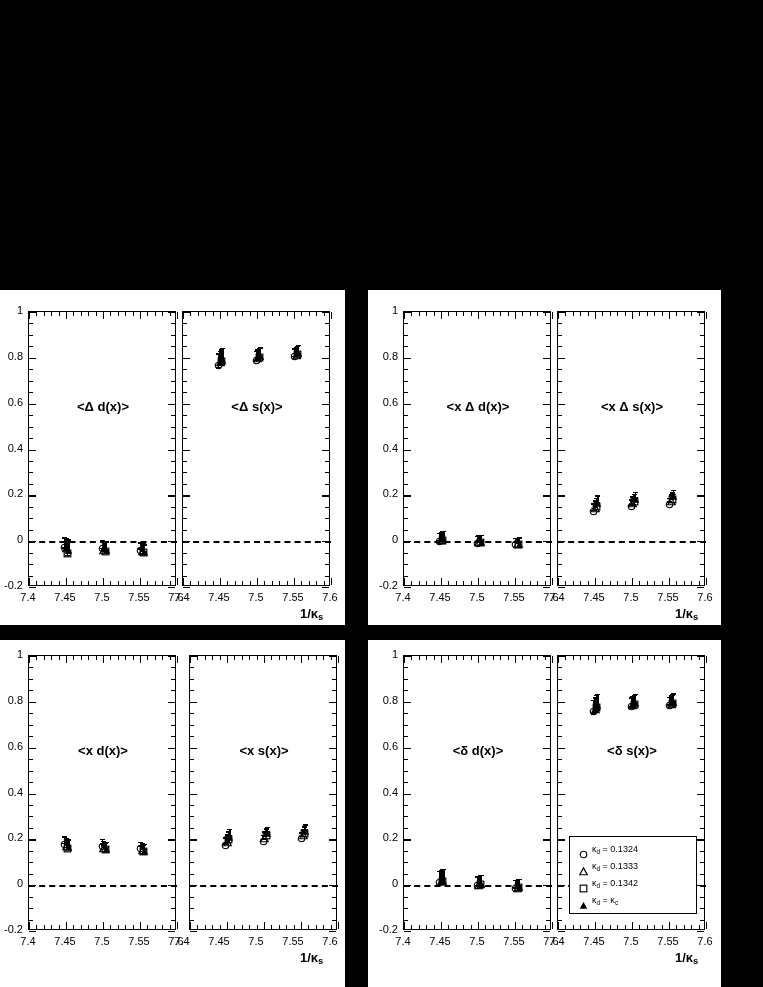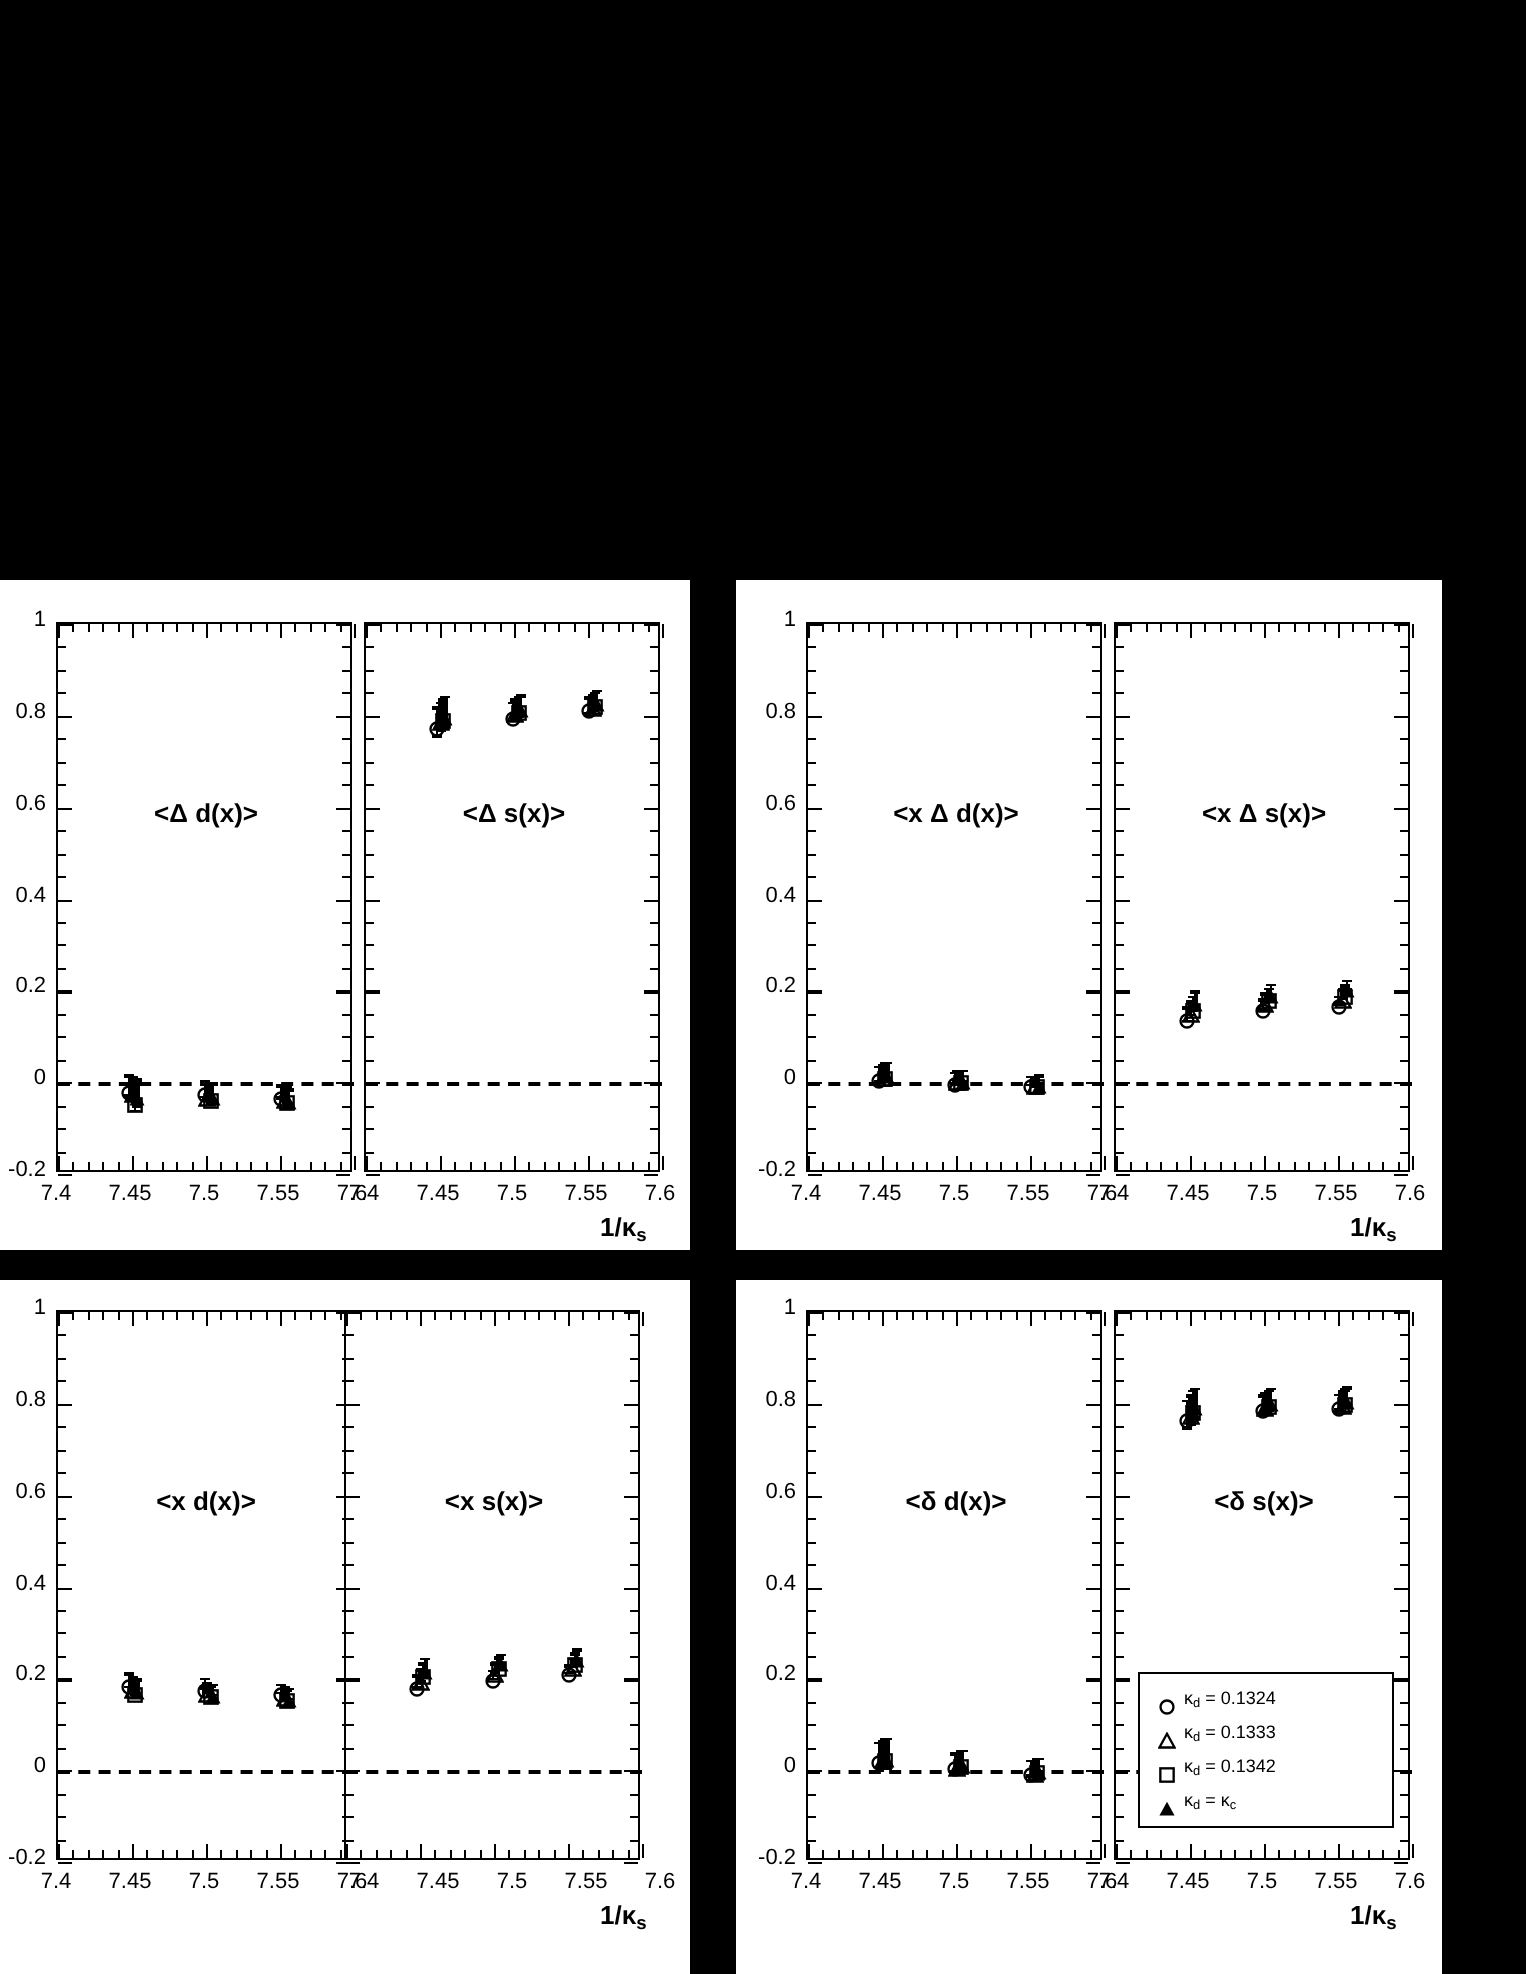--- a/index.html
+++ b/index.html
@@ -908,21 +908,21 @@
       <div class="errcap" style="left: 115.44px; top: 192.5px;"></div>
       <div class="marker" style="left: 115.44px; top: 190.208px;"><svg width="9" height="9" viewBox="0 0 10 10">
           <polygon points="5,1 9.2,8.6 0.8,8.6" fill="#000"></polygon>
         </svg></div>
     </div>
     <div class="xlabel" style="left: 12px; top: 935px; width: 32px;">7.4</div>
     <div class="xlabel" style="left: 49px; top: 935px; width: 32px;">7.45</div>
     <div class="xlabel" style="left: 86px; top: 935px; width: 32px;">7.5</div>
     <div class="xlabel" style="left: 123px; top: 935px; width: 32px;">7.55</div>
     <div class="xlabel" style="left: 160px; top: 935px; width: 32px;">7.6</div>
-    <div class="frame" style="left: 172px; top: 655px; width: 148px; height: 275px;">
+    <div class="frame" style="left: 189px; top: 655px; width: 148px; height: 275px;">
       <div class="tick" style="left: 0px; bottom: 0px; width: 1.2px; height: 7px;"></div>
       <div class="tick" style="left: 0px; top: 0px; width: 1.2px; height: 7px;"></div>
       <div class="tick" style="left: 37px; bottom: 0px; width: 1.2px; height: 7px;"></div>
       <div class="tick" style="left: 37px; top: 0px; width: 1.2px; height: 7px;"></div>
       <div class="tick" style="left: 74px; bottom: 0px; width: 1.2px; height: 7px;"></div>
       <div class="tick" style="left: 74px; top: 0px; width: 1.2px; height: 7px;"></div>
       <div class="tick" style="left: 111px; bottom: 0px; width: 1.2px; height: 7px;"></div>
       <div class="tick" style="left: 111px; top: 0px; width: 1.2px; height: 7px;"></div>
       <div class="tick" style="left: 148px; bottom: 0px; width: 1.2px; height: 7px;"></div>
       <div class="tick" style="left: 148px; top: 0px; width: 1.2px; height: 7px;"></div>

